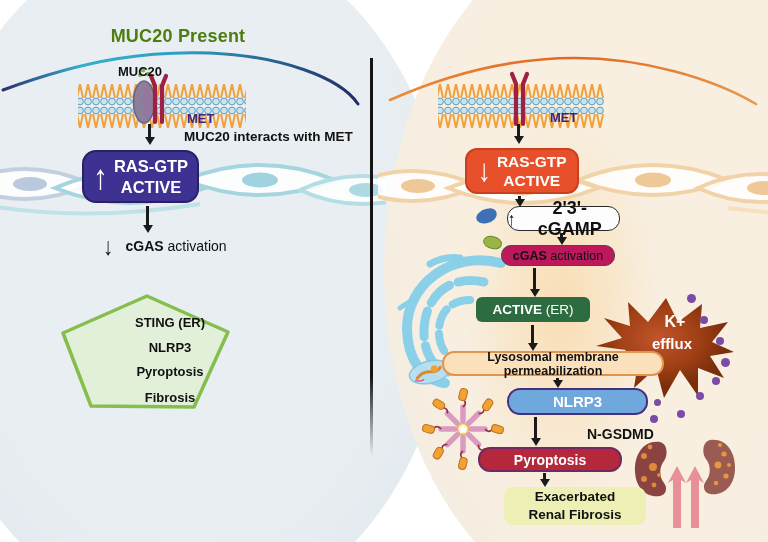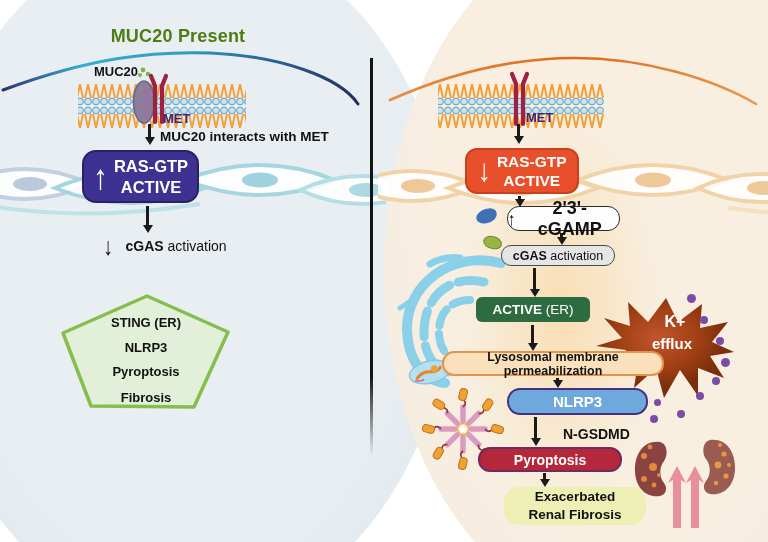--- a/index.html
+++ b/index.html
@@ -13,21 +13,21 @@
   #bgRight{left:384px;top:-80px;width:490px;height:700px;
            background:radial-gradient(ellipse at 50% 42%, #f8efe1 55%, #f4ece1 85%, #f1eae2 100%);}
   #glowRight{left:462px;top:110px;width:200px;height:400px;border-radius:50%;
              background:radial-gradient(ellipse, rgba(250,210,150,.6), rgba(250,210,150,0) 70%);}
   
   #divider{left:370px;top:58px;width:3px;height:398px;
            background:linear-gradient(to bottom,#141414 0%,#141414 80%,rgba(20,20,20,0) 100%);}
   
   .panel-title{font-weight:bold;font-size:18px;text-align:center;letter-spacing:.2px;}
   
-  .lbl{font-weight:bold;font-size:13px;}
+  .lbl{font-weight:bold;font-size:13px;margin-left:24px;}
   
   .varr{position:absolute;width:3px;background:#1a1a1a;}
   .varr::after{content:"";position:absolute;left:50%;transform:translateX(-50%);top:100%;
                border:5.5px solid transparent;border-top:8px solid #1a1a1a;border-bottom:0;}
   
   .pbox{position:absolute;display:flex;align-items:center;justify-content:center;
         box-sizing:border-box;text-align:center;}
   .glyph{display:inline-block;font-weight:bold;line-height:1;}
   .ion{position:absolute;border-radius:50%;background:#7b4ba6;}
   .ktext{position:absolute;color:#fff;font-weight:bold;text-align:center;}
@@ -187,21 +187,21 @@
        border-radius:12px;z-index:3;gap:5px">
     <span class="glyph" style="font-size:15px;transform:scaleY(1.3)">↑</span>
     <span style="font-weight:bold;font-size:18px">2'3'-cGAMP</span>
   </div>
 
   <div class="varr" style="left:560px;top:233px;height:4px;z-index:3"></div>
 
   <div class="abs" style="left:483px;top:236px;width:17px;height:11px;background:#9ab545;border:1.5px solid #6e8830;
        z-index:3;border-radius:50% 60% 45% 60%;transform:rotate(8deg)"></div>
 
-  <div class="pbox" style="left:501px;top:245px;width:114px;height:21px;background:#e5e5e5;border:1.2px solid #4a4a4a;
+  <div class="pbox" style="left:501px;top:245px;width:114px;height:21px;background:#be185d;border:1.2px solid #4a4a4a;
        border-radius:10px;z-index:3">
     <span style="font-size:12.5px"><b>cGAS</b><span> activation</span></span>
   </div>
 
   <div class="varr" style="left:533px;top:268px;height:21px;z-index:3"></div>
 
   <svg class="abs" style="left:396px;top:250px;z-index:2" width="118" height="140" viewBox="0 0 118 140">
     <g fill="none" stroke="#8bd0e9" stroke-linecap="round">
       <path d="M105,13 C55,0 10,35 11,80 C12,112 28,130 49,133" stroke-width="10"></path>
       <path d="M88,32 C50,24 28,50 28,82 C28,104 38,118 52,122" stroke-width="9" stroke-dasharray="26 9"></path>
@@ -312,21 +312,21 @@
   <div class="varr" style="left:534px;top:417px;height:21px;z-index:3"></div>
   <div class="lbl abs" style="left:563px;top:426px;font-size:14px;z-index:3">N-GSDMD</div>
 
   <div class="pbox" style="left:478px;top:447px;width:144px;height:25px;background:#B5283B;border:2.5px solid #6E2A62;
        border-radius:12px;z-index:3">
     <span style="color:#fff;font-weight:bold;font-size:14px">Pyroptosis</span>
   </div>
 
   <div class="varr" style="left:543px;top:473px;height:6px;z-index:3"></div>
 
-  <div class="pbox" style="left:504px;top:487px;width:142px;height:38px;background:#EDEFB5;border-radius:15px;z-index:3">
+  <div class="pbox" style="left:504px;top:487px;width:142px;height:38px;background:#EDEFB5;border-radius:9px;z-index:3">
     <span style="font-weight:bold;font-size:13.5px;line-height:1.35;text-align:center">
       <span>Exacerbated</span><br>
       <span>Renal Fibrosis</span>
     </span>
   </div>
 
   <svg class="abs" style="left:632px;top:436px;z-index:2" width="106" height="96" viewBox="0 0 106 96">
     <path d="M28,6 C12,4 2,18 3,36 C4,52 14,62 28,60 C34,59 36,52 32,47 C27,41 27,31 32,25 C36,20 36,8 28,6 Z" fill="#8a4340"></path>
     <g fill="#e08a3c">
       <circle cx="12" cy="20" r="3"></circle>

